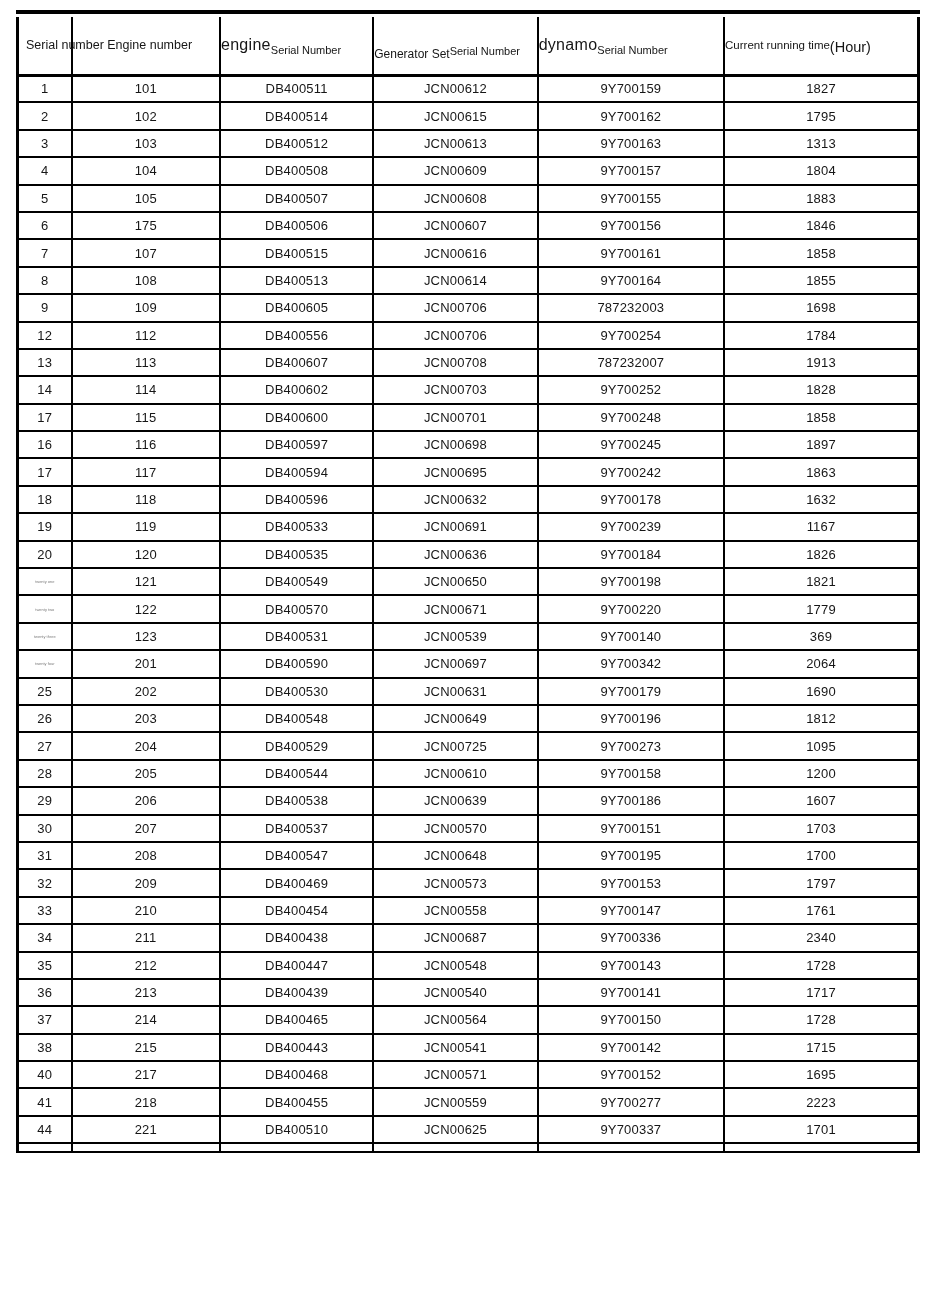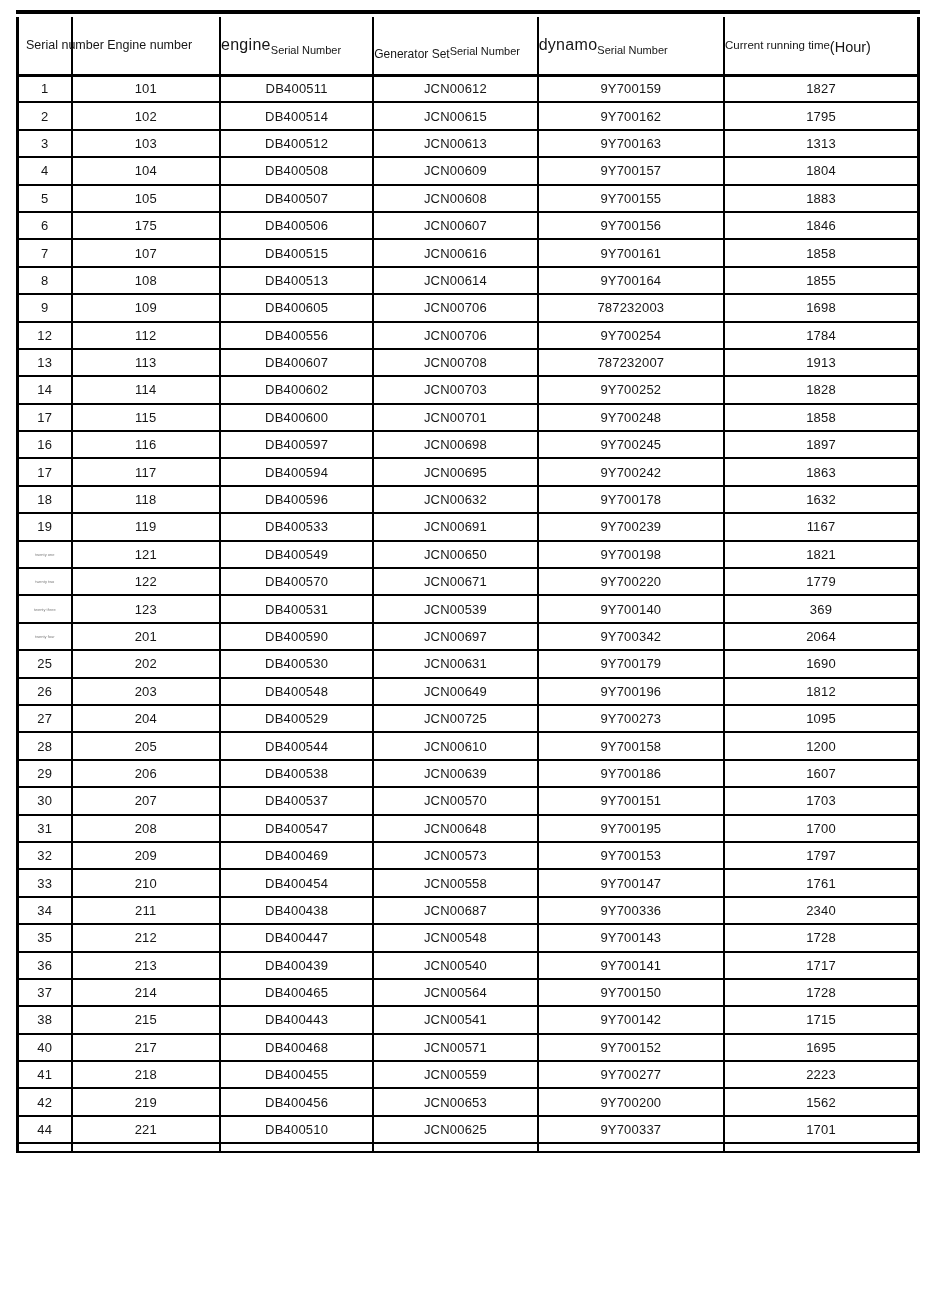--- a/index.html
+++ b/index.html
@@ -264,20 +264,28 @@
         </tr>
         <tr>
           <td>19</td>
           <td>119</td>
           <td>DB400533</td>
           <td>JCN00691</td>
           <td>9Y700239</td>
           <td>1167</td>
         </tr>
         <tr>
+          <td>20</td>
+          <td>120</td>
+          <td>DB400535</td>
+          <td>JCN00636</td>
+          <td>9Y700184</td>
+          <td>1826</td>
+        </tr>
+        <tr>
           <td class="tiny">twenty one</td>
           <td>121</td>
           <td>DB400549</td>
           <td>JCN00650</td>
           <td>9Y700198</td>
           <td>1821</td>
         </tr>
         <tr>
           <td class="tiny">twenty two</td>
           <td>122</td>
@@ -424,28 +432,20 @@
         </tr>
         <tr>
           <td>41</td>
           <td>218</td>
           <td>DB400455</td>
           <td>JCN00559</td>
           <td>9Y700277</td>
           <td>2223</td>
         </tr>
         <tr>
-          <td>42</td>
-          <td>219</td>
-          <td>DB400456</td>
-          <td>JCN00653</td>
-          <td>9Y700200</td>
-          <td>1562</td>
-        </tr>
-        <tr>
           <td>44</td>
           <td>221</td>
           <td>DB400510</td>
           <td>JCN00625</td>
           <td>9Y700337</td>
           <td>1701</td>
         </tr>
         <tr class="partial">
           <td></td>
           <td></td>

